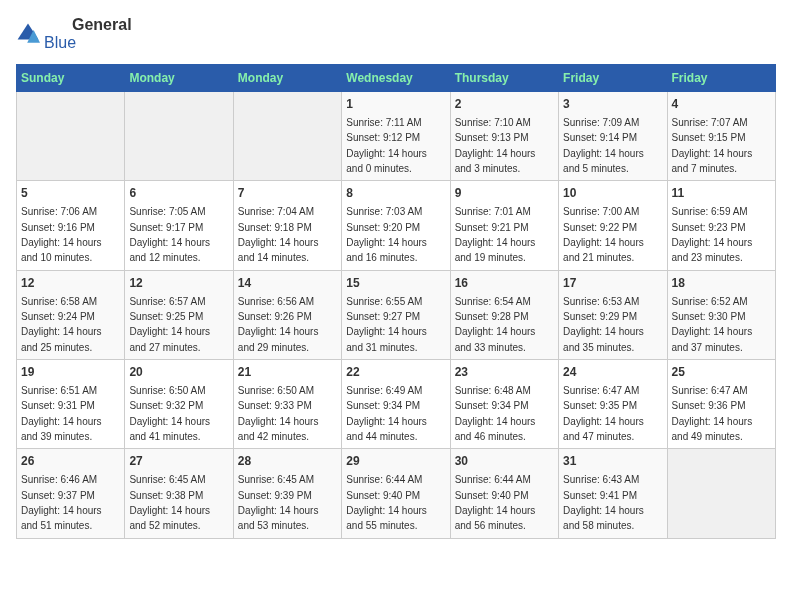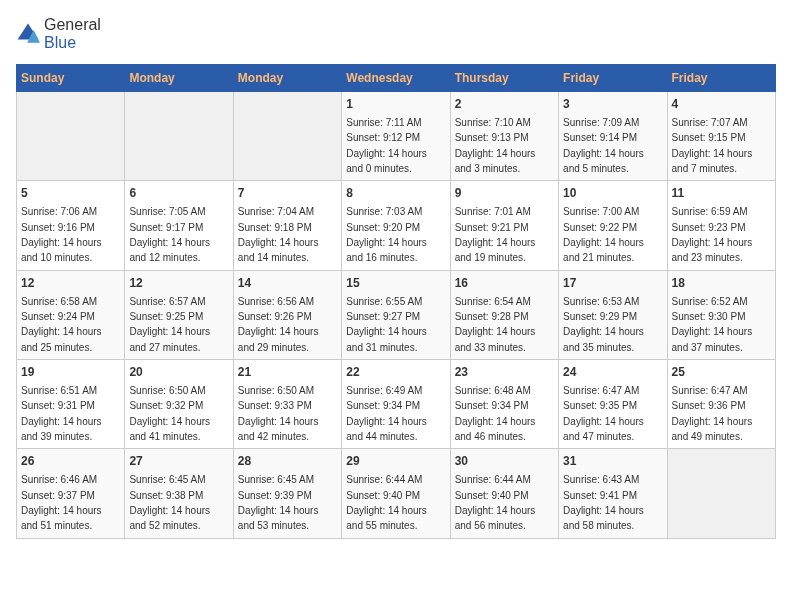--- a/index.html
+++ b/index.html
@@ -37,21 +37,21 @@
       font-size: 16px;
       color: #333;
     }
     table {
       width: 100%;
       border-collapse: collapse;
       font-size: 11px;
     }
     thead tr th {
       background-color: #2a5caa;
-      color: #fdba74;
+      color: #86efac;
       padding: 6px 4px;
       text-align: left;
       font-size: 12px;
       font-weight: bold;
       border: 1px solid #2a5caa;
     }
     tbody tr td {
       border: 1px solid #ccc;
       padding: 4px 4px;
       vertical-align: top;
@@ -82,21 +82,21 @@
 </head>
 <body>
 
 <div class="header-area">
   <div class="logo">
     <svg class="logo-icon" viewBox="0 0 30 30">
       <polygon points="15,2 28,22 2,22" fill="#2a5caa"></polygon>
       <polygon points="22,10 30,26 14,26" fill="#4a9ad4"></polygon>
     </svg>
     <div>
-      <span style="font-size:16px;font-weight:normal;color:#333;">General</span><br>
+      <span style="font-size:16px;font-weight:bold;color:#333;margin-left:28px;">General</span><br>
       <span style="font-size:16px;font-weight:normal;color:#2a5caa;">Blue</span>
     </div>
   </div>
 </div>
 
 <table>
   <thead>
     <tr>
     <th>Sunday</th>
         <th>Monday</th>

